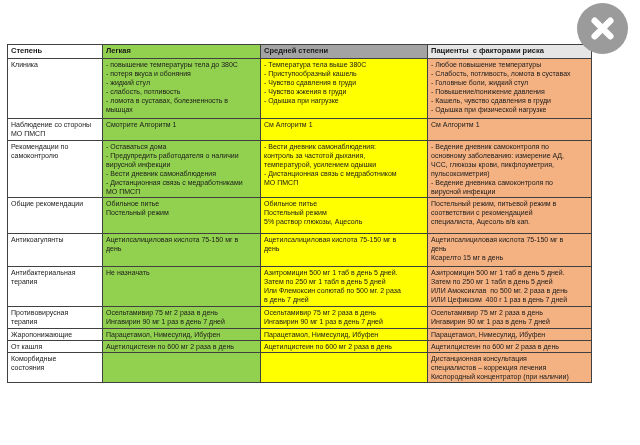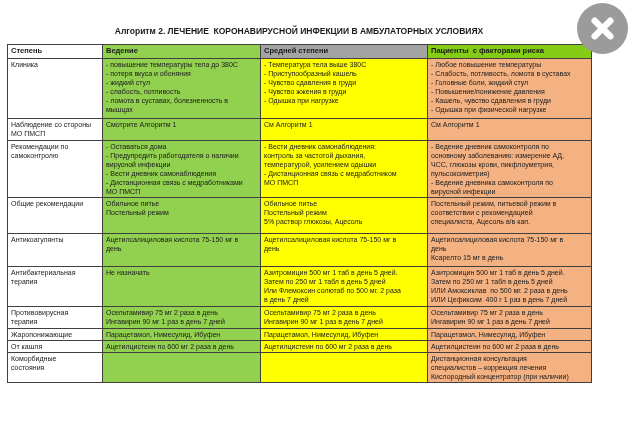--- a/index.html
+++ b/index.html
@@ -59,35 +59,34 @@
     display:flex;align-items:center;justify-content:center;
     cursor:pointer;border:none;
   }
   .close-btn svg{display:block;}
 </style>
 </head>
 <body>
 
 <div class="stage">
 
-  <div class="doc-title">Алгоритм 2. ЛЕЧЕНИЕ  КОРОНАВИРУСНОЙ ИНФЕКЦИИ В АМБУЛАТОРНЫХ УСЛОВИЯХ</div>
 
   <table class="algo">
     <colgroup>
       <col class="col-label">
       <col class="col-mild">
       <col class="col-moderate">
       <col class="col-risk">
     </colgroup>
     <thead>
       <tr>
         <th style="background: rgb(255, 255, 255);">Степень</th>
-        <th style="background: rgb(146, 208, 80);">Ведение</th>
+        <th style="background: rgb(146, 208, 80);">Легкая</th>
         <th style="background: #a3a3a3;">Средней степени</th>
-        <th style="background: #84cc16;">Пациенты  с факторами риска</th>
+        <th style="background: #e5e5e5;">Пациенты  с факторами риска</th>
       </tr>
     </thead>
     <tbody>
         <tr>
           <td class="rowlabel">Клиника</td>
           <td style="background: rgb(146, 208, 80);">- повышение температуры тела до 380С
 - потеря вкуса и обоняния
 - жидкий стул
 - слабость, потливость
 - ломота в суставах, болезненность в

